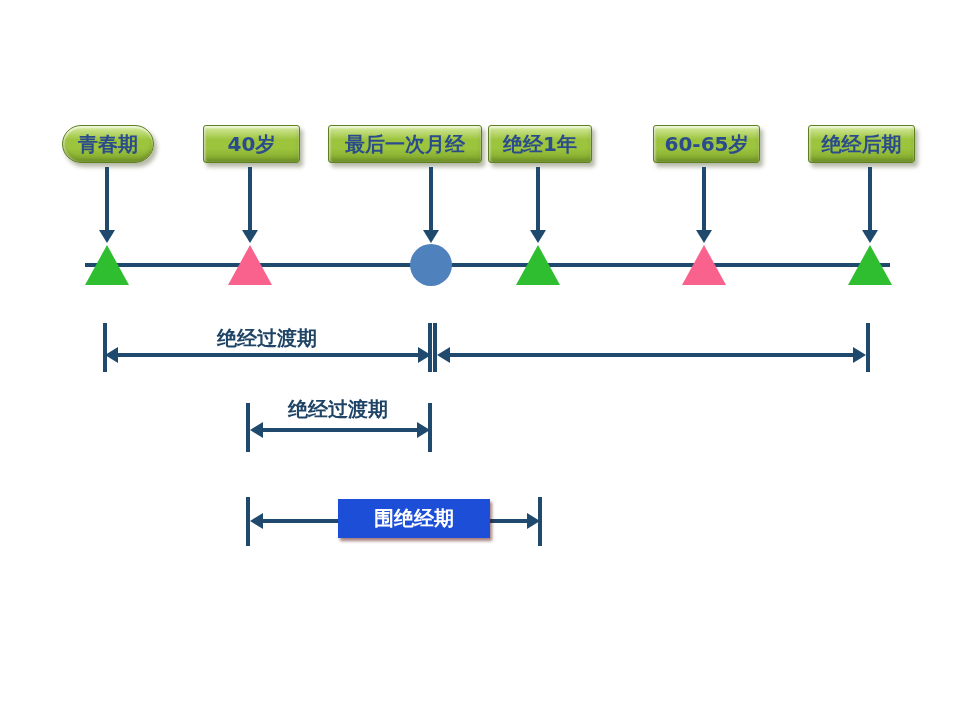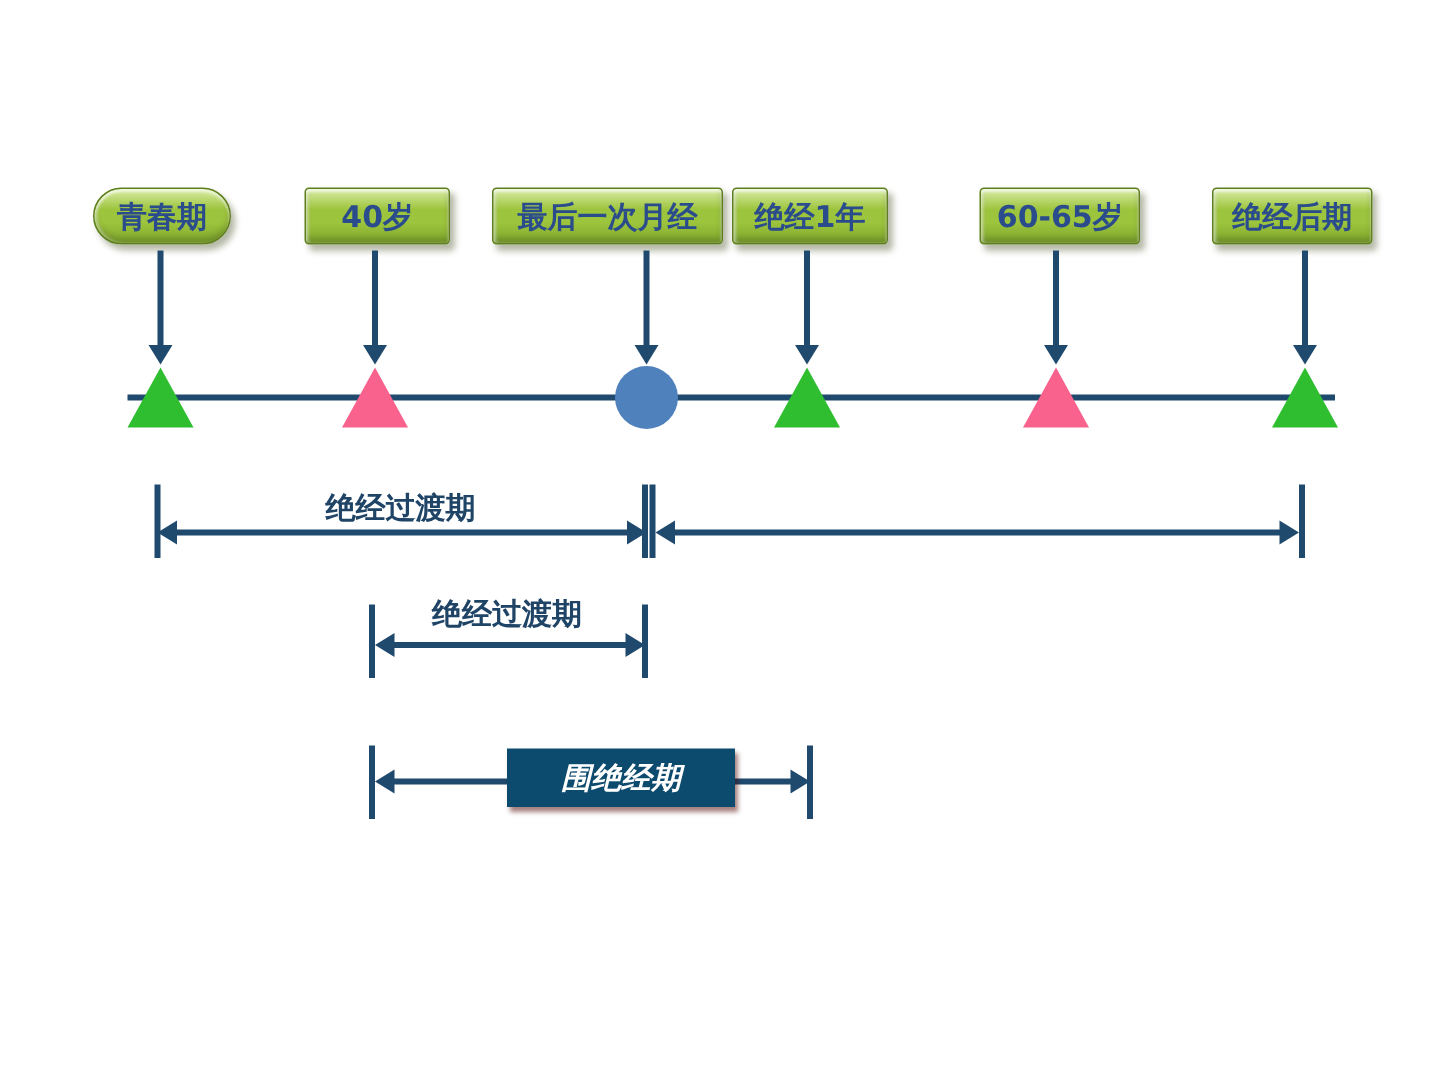--- a/index.html
+++ b/index.html
@@ -97,17 +97,17 @@
   <div class="harrow" style="left:250px;top:422px;width:180px;">
       <div class="hl"></div>
     </div>
   <div class="rlabel" style="left:238px;top:396px;">绝经过渡期</div>
 
   <div class="vbar" style="left:246px;top:497px;height:49px;"></div>
   <div class="vbar" style="left:538px;top:497px;height:49px;"></div>
   <div class="harrow" style="left:250px;top:513px;width:290px;">
       <div class="hl"></div>
     </div>
-  <div class="hbox" style="background-color: #0c4a6e; font-style: italic;">
+  <div class="hbox" style="background-color: #1d4ed8;">
     <span style="color:#fff;">围绝经期</span>
   </div>
 
 </div>
 
 </body></html>

